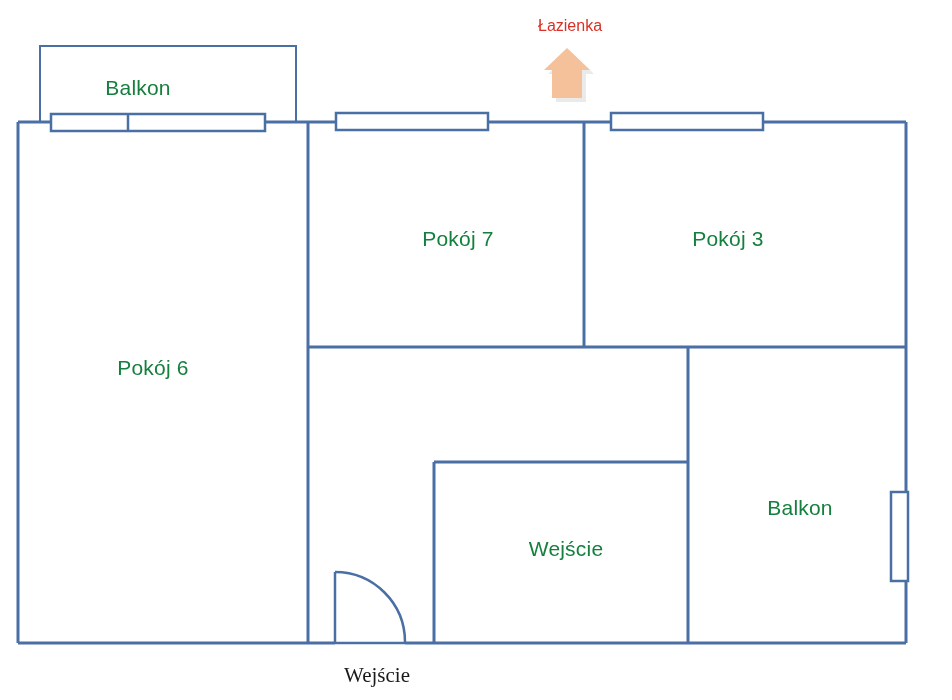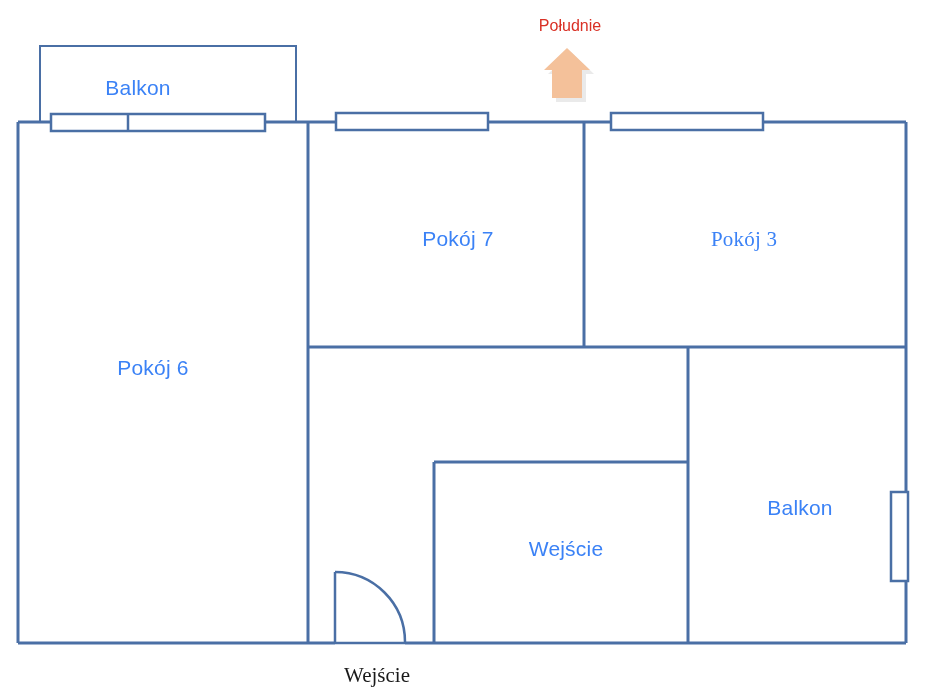--- a/index.html
+++ b/index.html
@@ -23,21 +23,21 @@
   #floorplan-svg {
     position: absolute;
     left: 0;
     top: 0;
     width: 952px;
     height: 700px;
     display: block;
   }
   .room-label {
     position: absolute;
-    color: #3b82f6;
+    color: #15803d;
     font-size: 21px;
     font-weight: 400;
     white-space: nowrap;
     transform: translate(-50%, -50%);
     letter-spacing: 0.2px;
     font-family: "Liberation Sans", "DejaVu Sans", sans-serif;
   }
   .compass-label {
     position: absolute;
     font-size: 16px;
@@ -129,23 +129,23 @@
     </g>
 
   </svg>
 
   <div class="room-label" style="left:138px; top:88px;">Balkon</div>
 
   <div class="room-label" style="left:153px; top:368px;">Pokój 6</div>
 
   <div class="room-label" style="left:458px; top:239px;">Pokój 7</div>
 
-  <div class="room-label" style="left:744px; top:239px;font-family:Liberation Serif, serif;">Pokój 3</div>
+  <div class="room-label" style="left:728px; top:239px;">Pokój 3</div>
 
   <div class="room-label" style="left:566px; top:549px;">Wejście</div>
 
   <div class="room-label" style="left:800px; top:508px;">Balkon</div>
 
   <div class="entrance-label" style="left:377px; top:675px;">Wejście</div>
 
-  <div class="compass-label" style="left:570px; top:26px; color:#d93025;">Południe</div>
+  <div class="compass-label" style="left:570px; top:26px; color:#d93025;">Łazienka</div>
 
 </div>
 
 </body></html>

